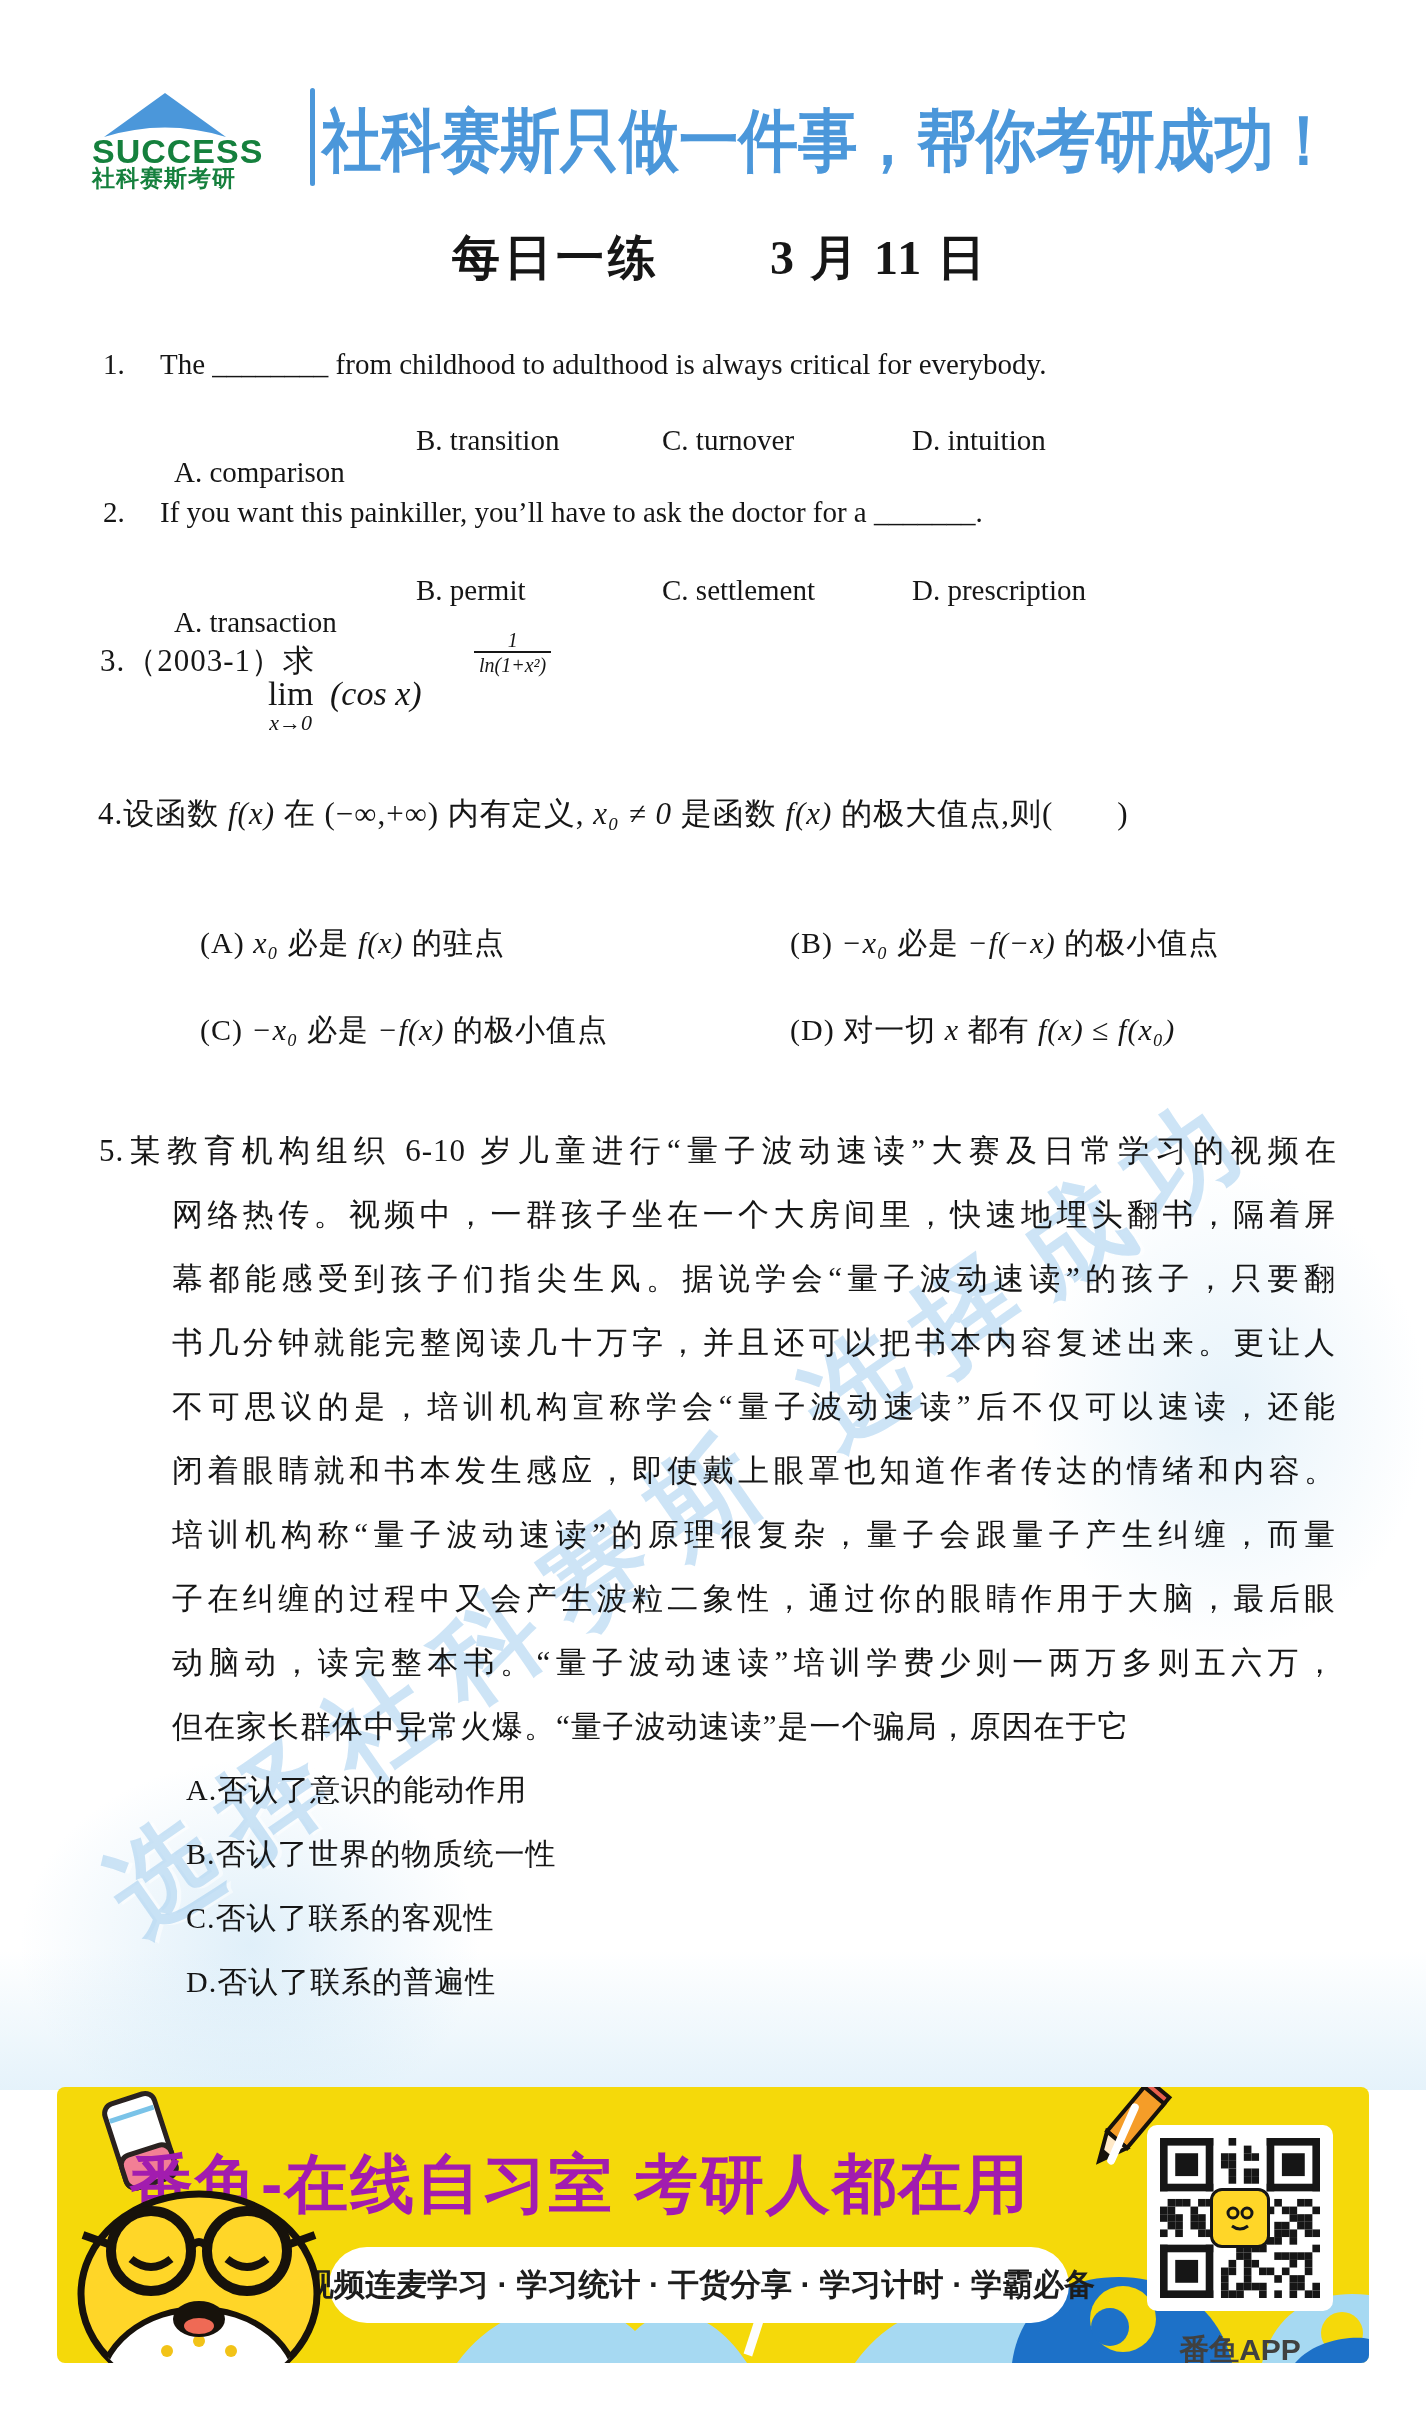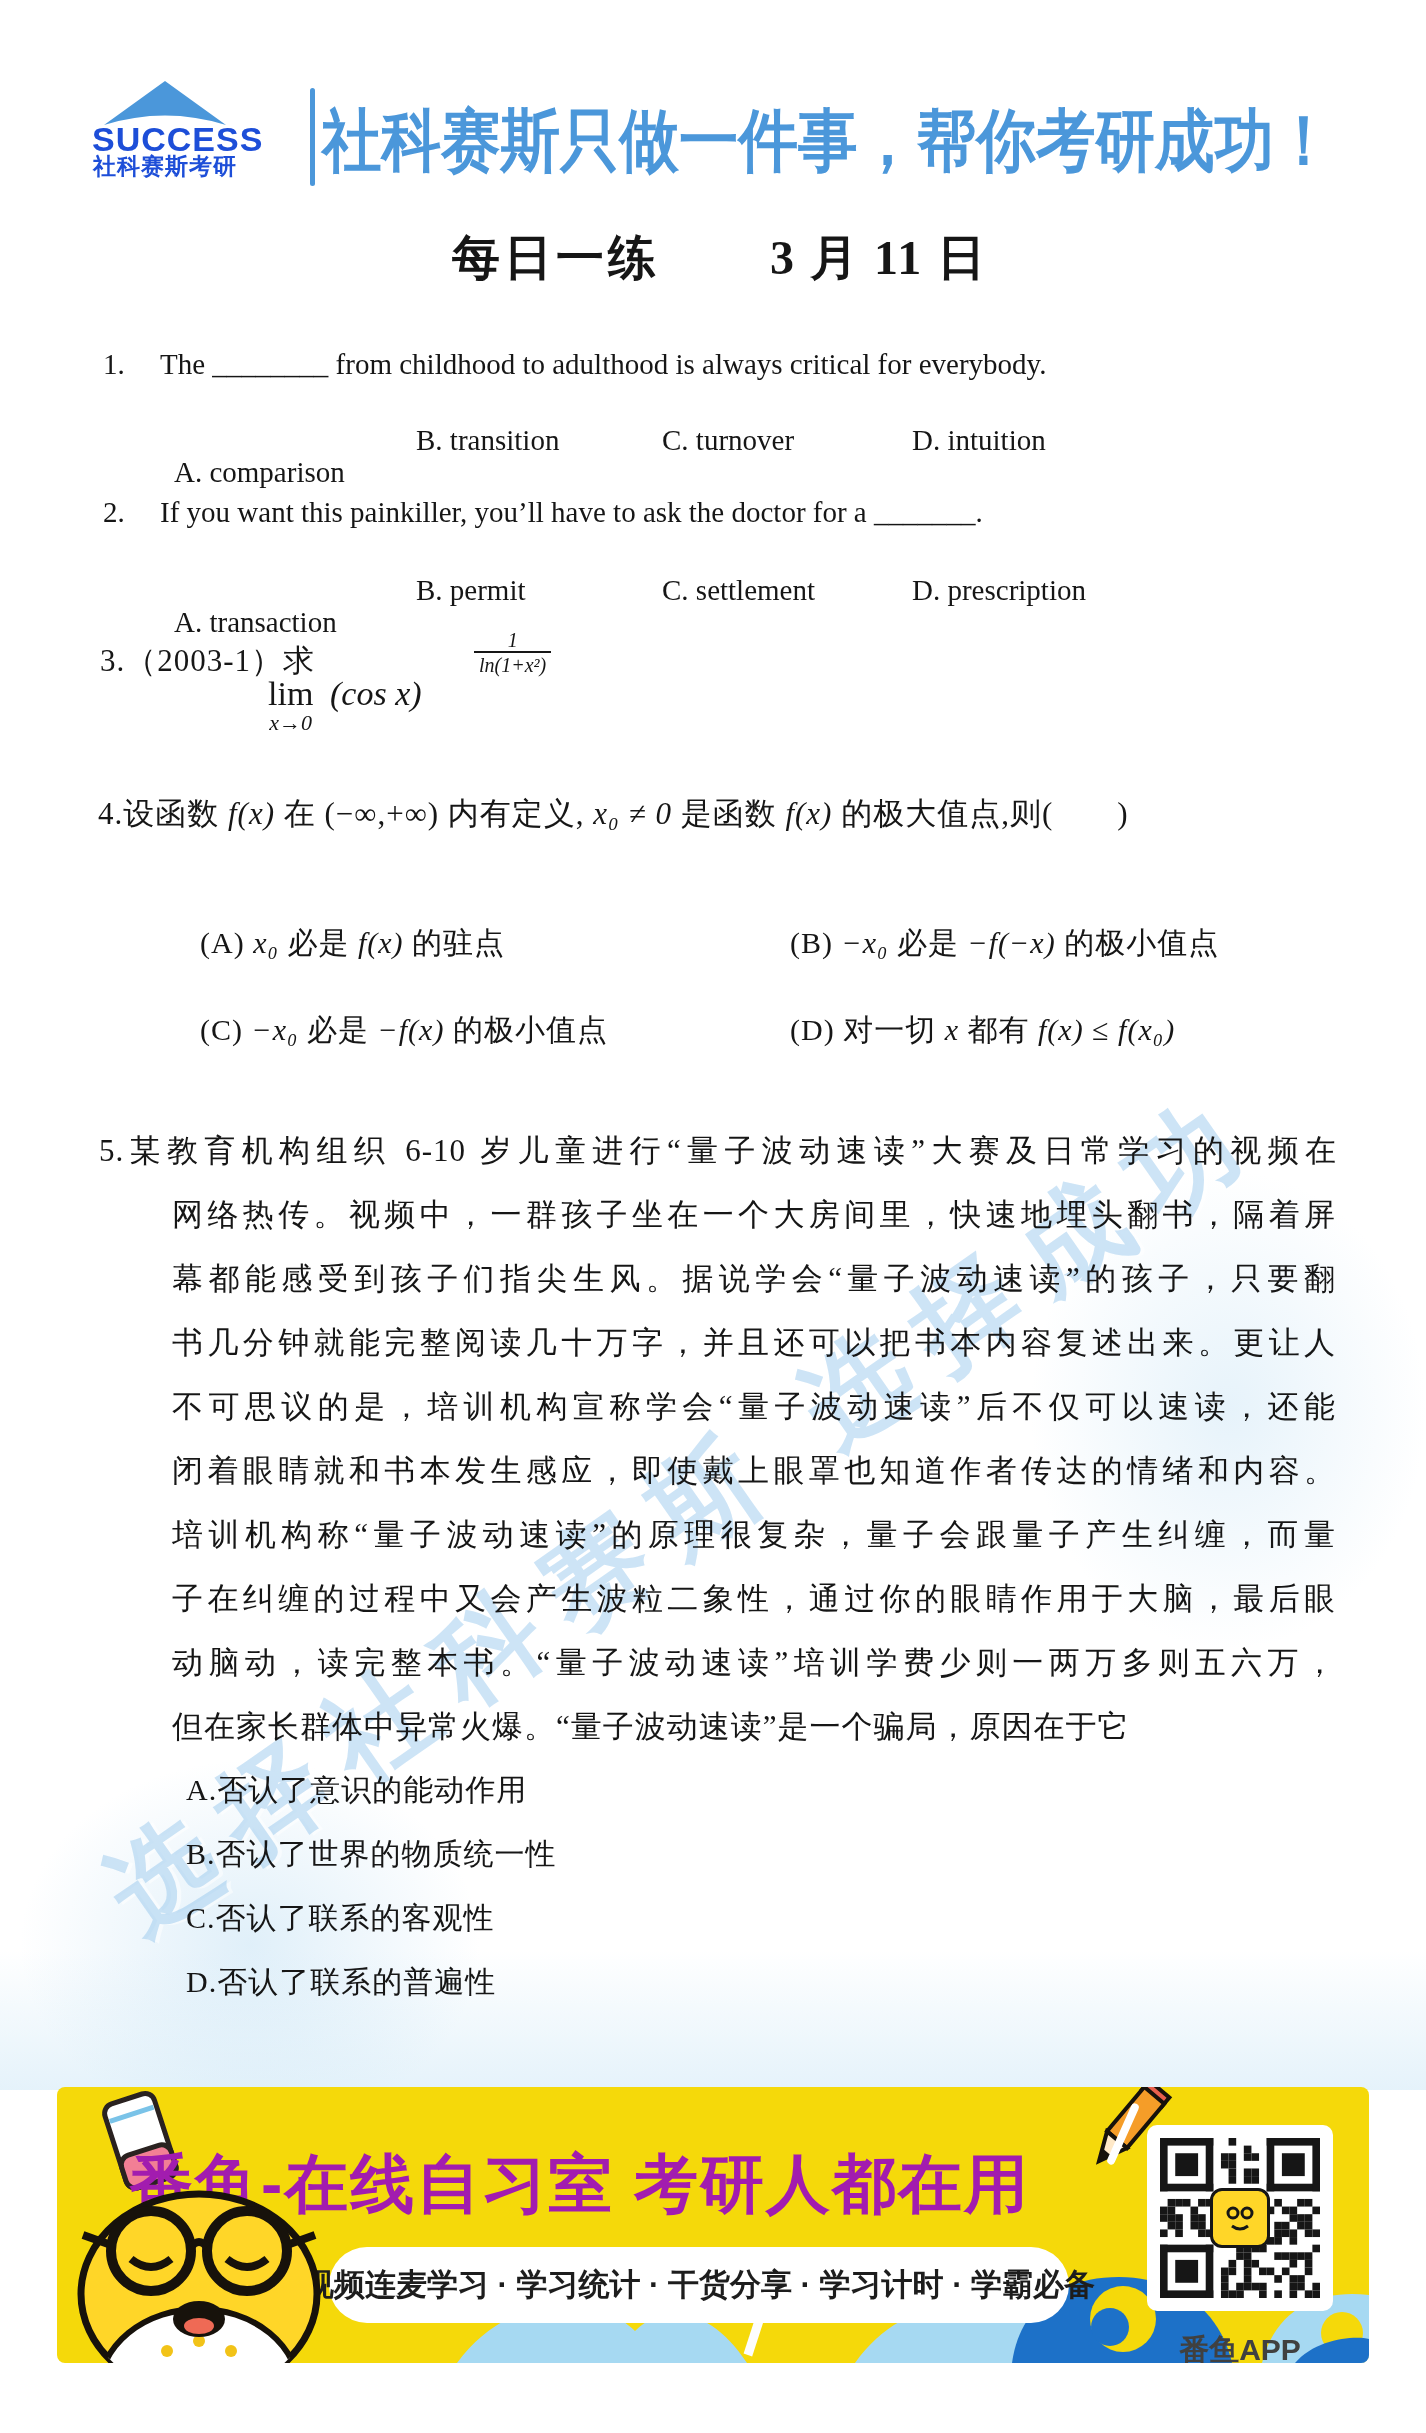--- a/index.html
+++ b/index.html
@@ -13,21 +13,21 @@
   .wc1{left:20px;top:1760px;width:460px;height:370px;background:radial-gradient(closest-side,rgba(173,214,240,.38),rgba(173,214,240,0));}
   .wc2{left:1030px;top:1170px;width:396px;height:480px;background:radial-gradient(closest-side,rgba(173,214,240,.30),rgba(173,214,240,0));}
   .wc3{left:0;top:1950px;width:1426px;height:140px;background:linear-gradient(rgba(190,225,245,0),rgba(186,222,243,.38));}
 
   
   .watermark{left:120px;top:1835px;transform:rotate(-35deg);transform-origin:0 50%;
      font-family:"Liberation Sans","DejaVu Sans",sans-serif;font-weight:bold;font-size:106px;
      letter-spacing:26px;color:rgba(136,190,233,.42);white-space:nowrap;z-index:1;text-shadow:3px 3px 0 rgba(255,255,255,.5);}
 
   
-  .logo{left:92px;top:80px;width:146px;text-align:center;color:#1d4ed8;z-index:2;}
+  .logo{left:92px;top:92px;width:146px;color:#15803d;z-index:2;}
   .logo .tri{display:block;margin:0 auto;width:126px;height:46px;}
   .logo-brand{font-family:"Liberation Sans","DejaVu Sans",sans-serif;font-weight:bold;font-size:34px;line-height:30px;letter-spacing:1px;margin-top:-2px;}
   .logo-sub{font-family:"Liberation Sans","DejaVu Sans",sans-serif;font-weight:bold;font-size:23px;line-height:24px;letter-spacing:1px;}
   .hdr-divider{left:310px;top:88px;width:5px;height:98px;background:#4b97da;border-radius:3px;z-index:2;}
   .slogan{left:322px;top:98px;font-family:"Liberation Sans","DejaVu Sans",sans-serif;font-weight:bold;
      font-size:68px;line-height:84px;color:#4b97da;white-space:nowrap;transform:scaleX(.875);transform-origin:0 0;z-index:2;}
 
   
   .title-name{left:452px;top:226px;font-size:48px;font-weight:bold;letter-spacing:4px;}
   .title-date{left:770px;top:226px;font-size:48px;font-weight:bold;letter-spacing:2px;}

